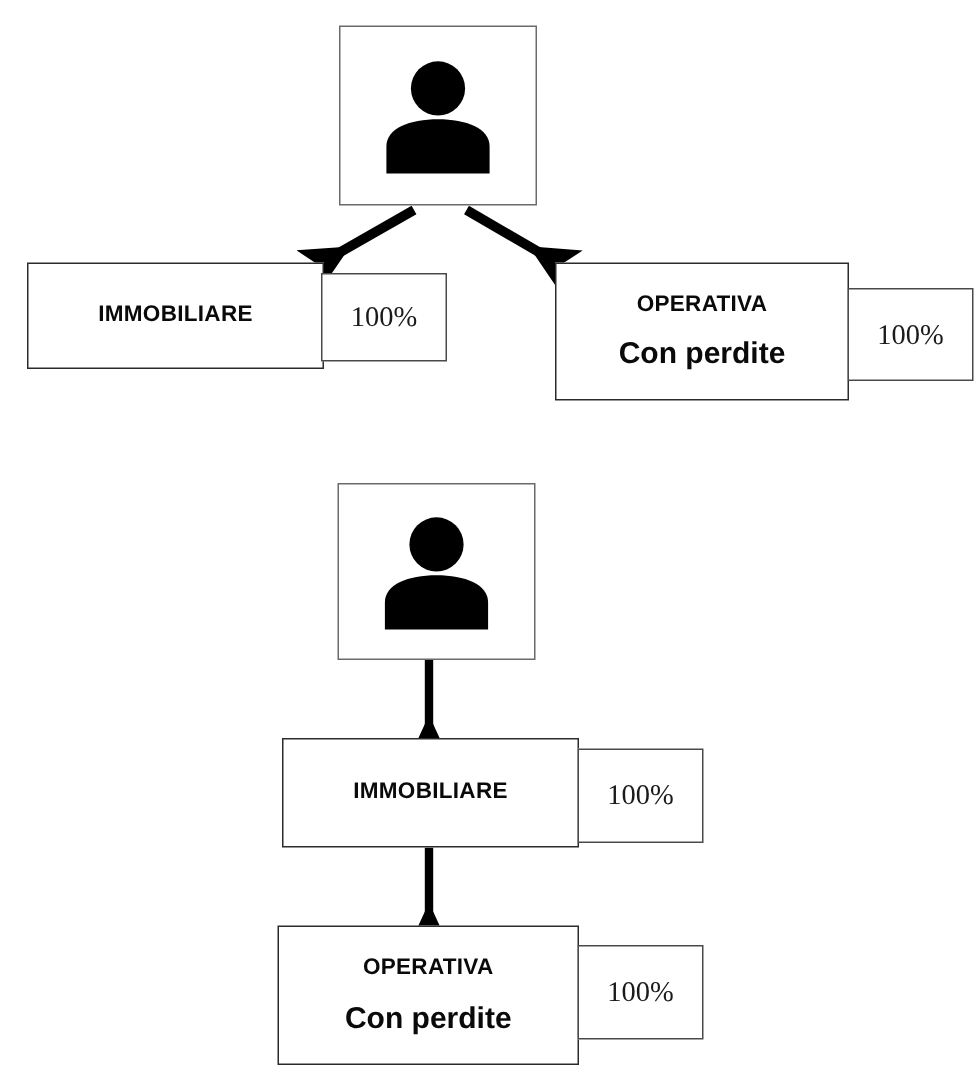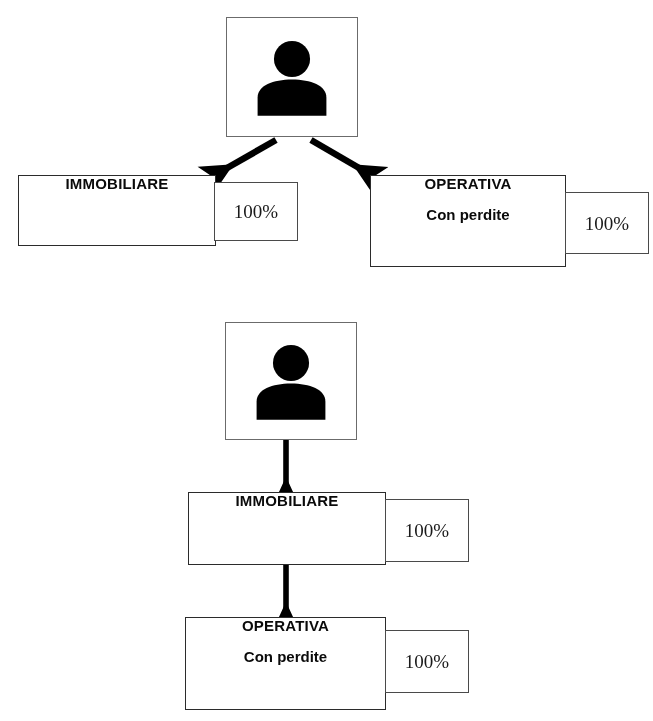--- a/index.html
+++ b/index.html
@@ -32,35 +32,35 @@
     justify-content: center;
   }
   .person-icon {
     display: block;
   }
   .entity-box {
     border: 1.6px solid #2b2b2b;
     display: flex;
     flex-direction: column;
     align-items: center;
-    justify-content: flex-start;
+    justify-content: center;
   }
   .entity-label {
     font-family: "Liberation Sans", sans-serif;
     font-weight: bold;
     font-size: 15px;
     color: #0a0a0a;
     letter-spacing: 0.2px;
     line-height: 1.1;
     white-space: nowrap;
   }
   .entity-sub {
     font-family: "Liberation Sans", sans-serif;
     font-weight: bold;
-    font-size: 15px;
+    font-size: 20px;
     color: #0a0a0a;
     line-height: 1.1;
     white-space: nowrap;
     margin-top: 14px;
   }
   .pct-box {
     border: 1.1px solid #4a4a4a;
     display: flex;
     align-items: center;
     justify-content: center;

